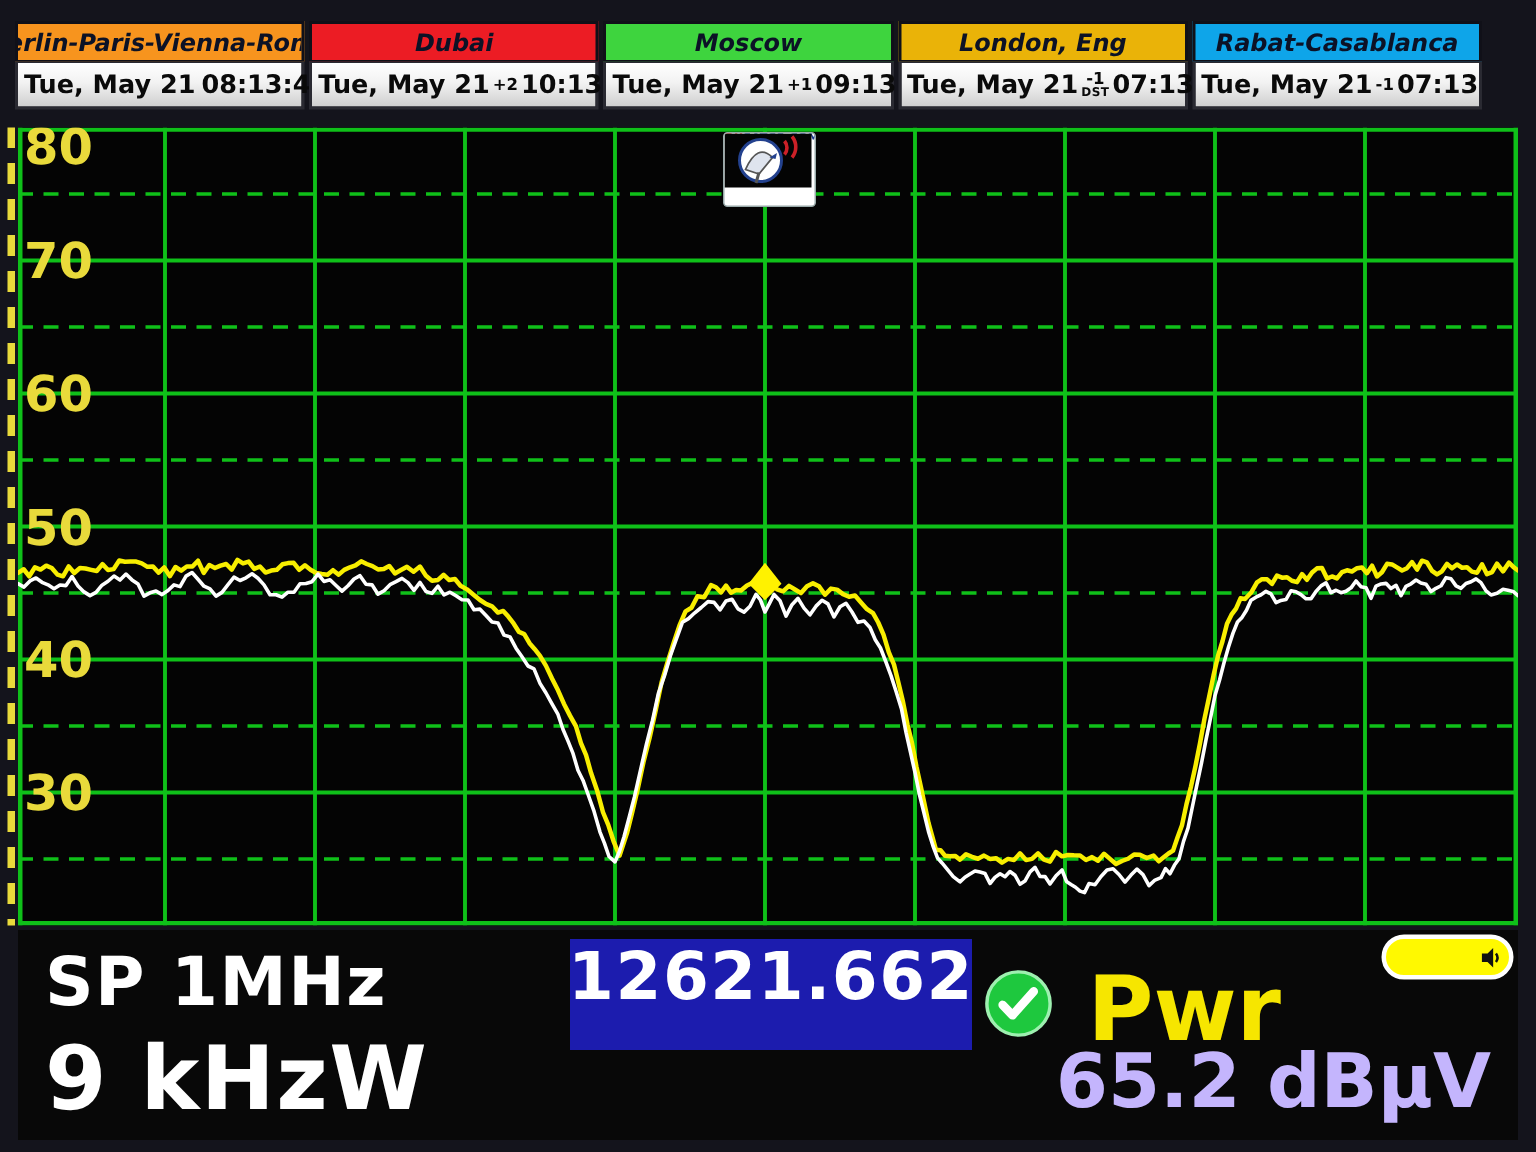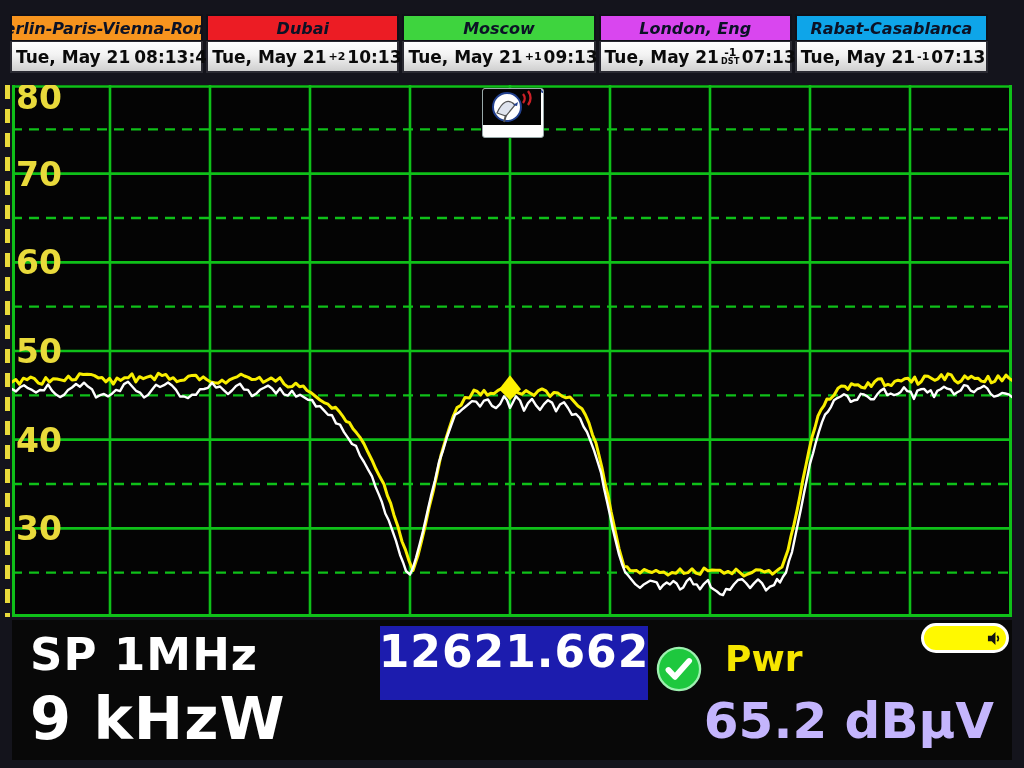--- a/index.html
+++ b/index.html
@@ -36,21 +36,21 @@
   .footer{position:absolute;left:12px;top:620px;width:1000px;height:140px;background:#080808;}
   .big{font-weight:bold;color:#ffffff;position:absolute;white-space:nowrap;}
   .span-label{left:18px;top:8px;font-size:45px;letter-spacing:1px;}
   .rbw-label{left:18px;top:64px;font-size:59px;letter-spacing:1px;}
   .freqbox{position:absolute;left:368px;top:6px;width:268px;height:74px;background:#1c1cae;
            display:flex;align-items:flex-start;justify-content:center;
            font-size:44px;font-weight:bold;color:#fff;letter-spacing:1px;}
   .frequnit{position:absolute;left:368px;top:86px;width:268px;text-align:center;
             font-size:30px;font-weight:bold;color:#fff;}
   .check{position:absolute;left:644px;top:26px;width:46px;height:46px;}
-  .pwr-label{position:absolute;left:713px;top:18px;font-size:36px;font-weight:bold;color:#f6e600;}
+  .pwr-label{position:absolute;left:713px;top:18px;font-size:60px;font-weight:bold;color:#f6e600;}
   .pwr-value{position:absolute;right:18px;top:72px;font-size:50px;font-weight:bold;color:#c4b5fd;white-space:nowrap;}
   .volume{position:absolute;left:909px;top:3px;width:88px;height:30px;background:#fff900;
           border:3px solid #ffffff;border-radius:17px;box-sizing:border-box;
           display:flex;align-items:center;justify-content:flex-end;padding-right:4px;}
 </style>
 </head>
 <body>
 
 <div id="root">
 
@@ -88,21 +88,21 @@
       <div class="clock-time">
         <span class="date">Tue, May 21</span>
         <span class="offset">
           <span class="off">+1</span>
           <span class="dstlabel"></span>
         </span>
         <span class="time">09:13</span>
       </div>
     </div>
     <div class="clock">
-      <div class="clock-head" style="background: #d946ef;">
+      <div class="clock-head" style="background: #eab308;">
         <span>London, Eng</span>
       </div>
       <div class="clock-time">
         <span class="date">Tue, May 21</span>
         <span class="offset">
           <span class="off">-1</span>
           <span class="dstlabel">DST</span>
         </span>
         <span class="time">07:13:45</span>
       </div>

